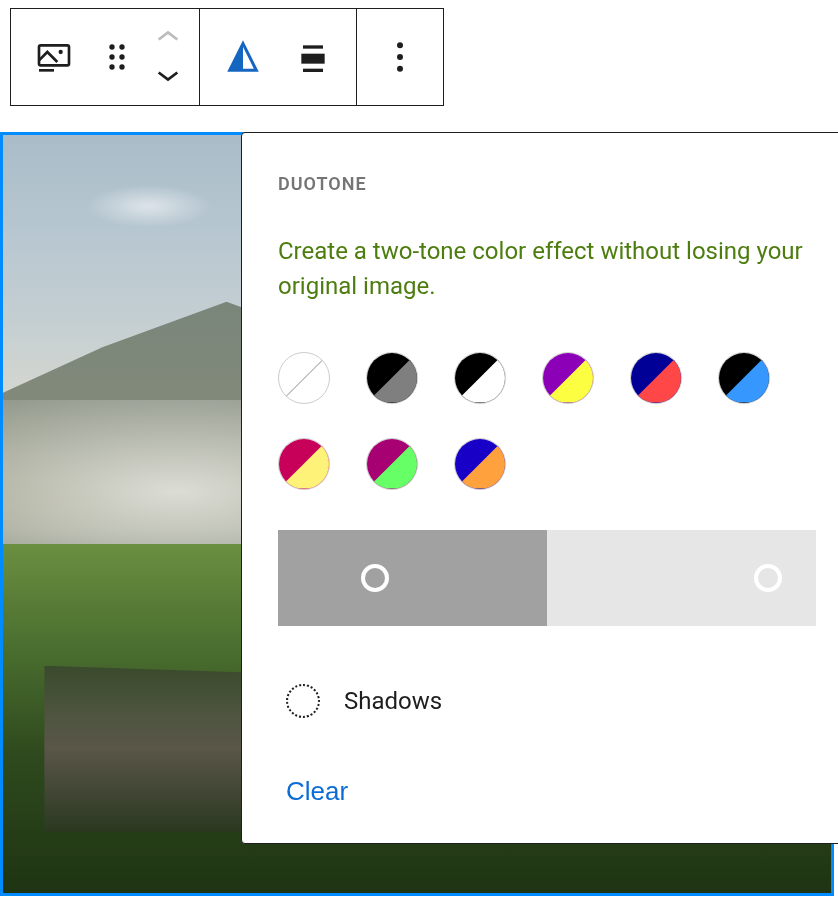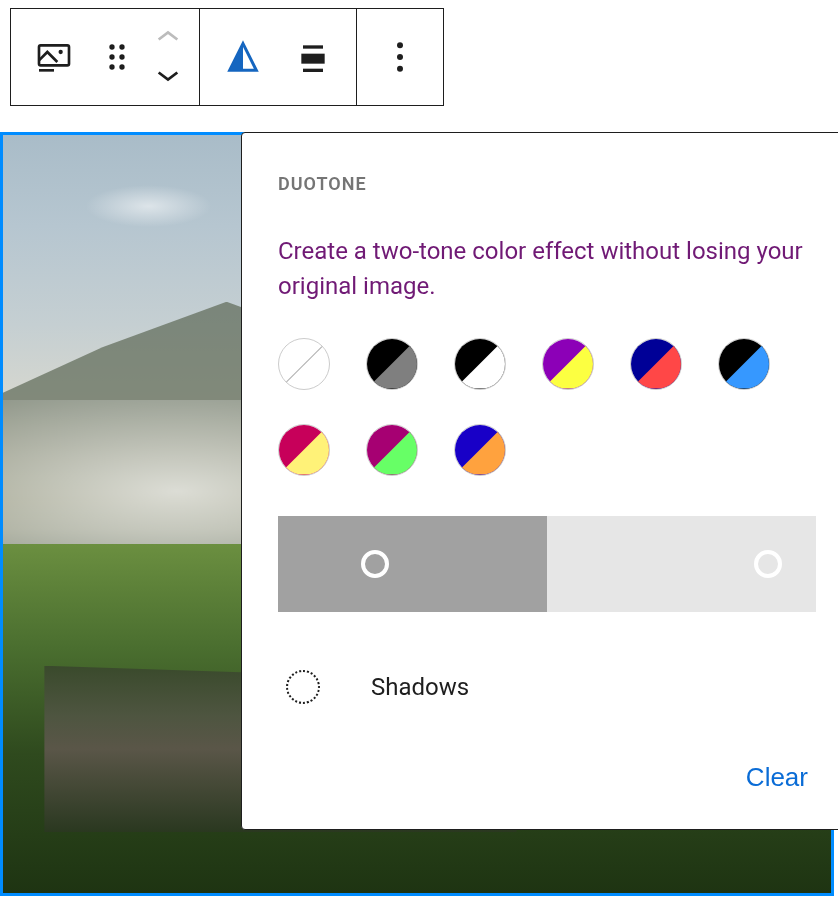--- a/index.html
+++ b/index.html
@@ -135,24 +135,24 @@
     }
     .popover-title {
       color: #757575;
       font-size: 18px;
       font-weight: 600;
       letter-spacing: 1px;
       text-transform: uppercase;
       margin-bottom: 40px;
     }
     .popover-desc {
-      color: #701a75;
+      color: #4d7c0f;
       font-size: 24px;
       line-height: 1.45;
-      margin-bottom: 34px;
+      margin-bottom: 48px;
     }
 
     .swatches {
       display: flex;
       flex-wrap: wrap;
       gap: 34px 36px;
       margin-bottom: 40px;
     }
     .swatch {
       width: 52px;
@@ -225,26 +225,25 @@
     .color-indicator {
       width: 34px;
       height: 34px;
       border-radius: 50%;
       border: 2px dotted #1e1e1e;
       background: #fff;
     }
     .color-label {
       font-size: 24px;
       color: #1e1e1e;
-      margin-left: 27px;
     }
 
     .popover-footer {
       display: flex;
-      justify-content: flex-end;
+      justify-content: flex-start;
     }
     .clear-btn {
       background: transparent;
       border: none;
       color: #0a6cd6;
       font-size: 26px;
       font-weight: 400;
       cursor: pointer;
       padding: 4px 8px;
     }

